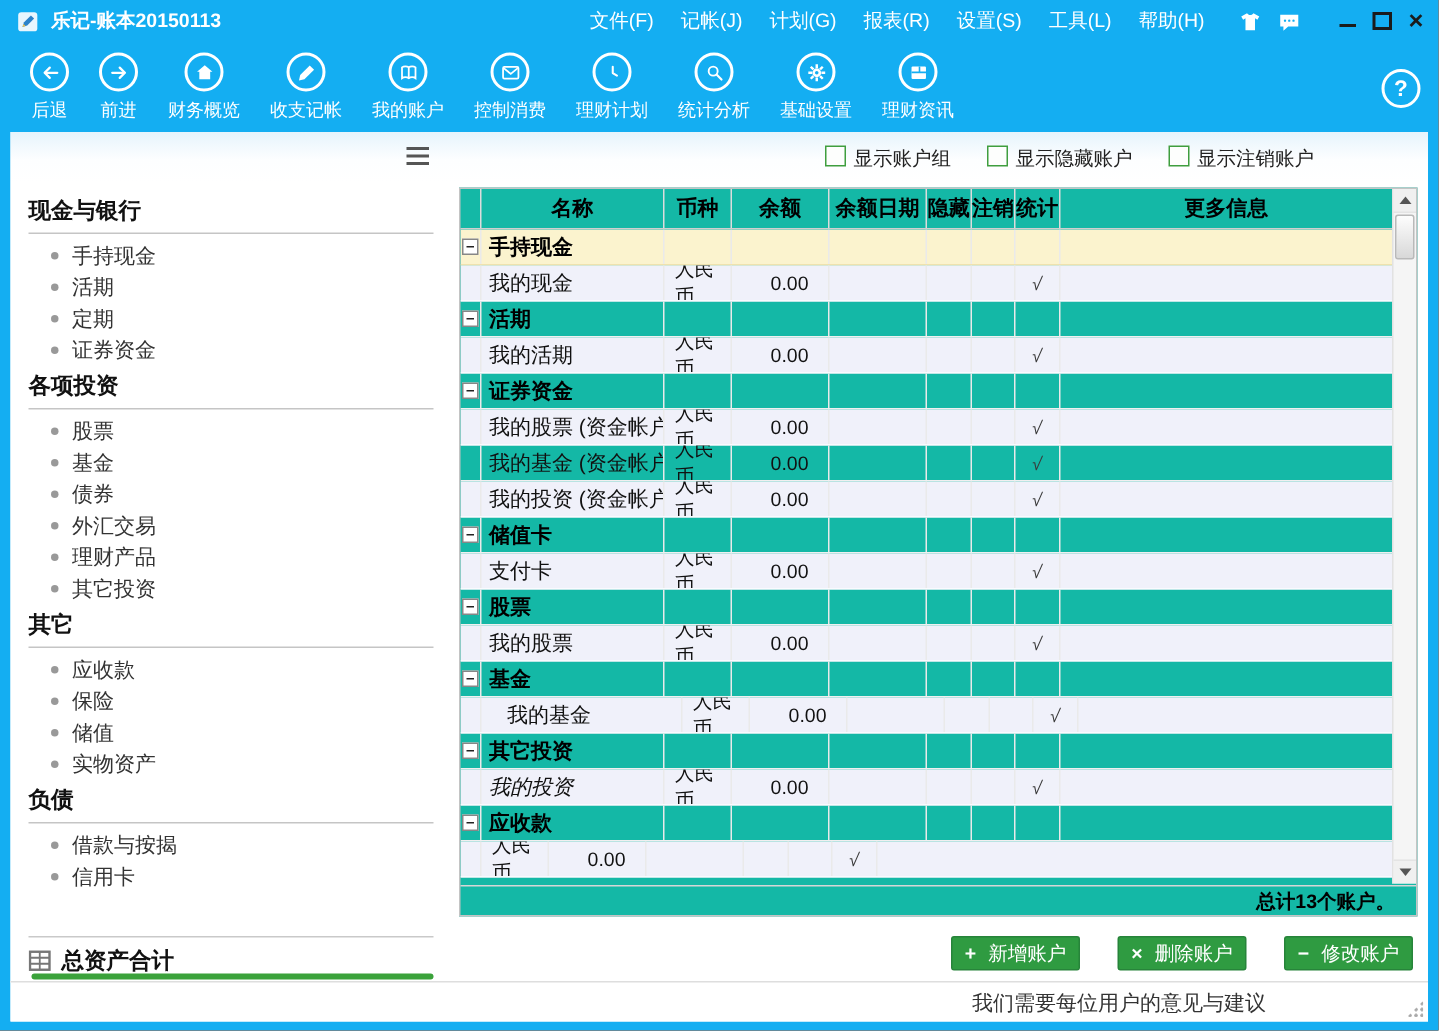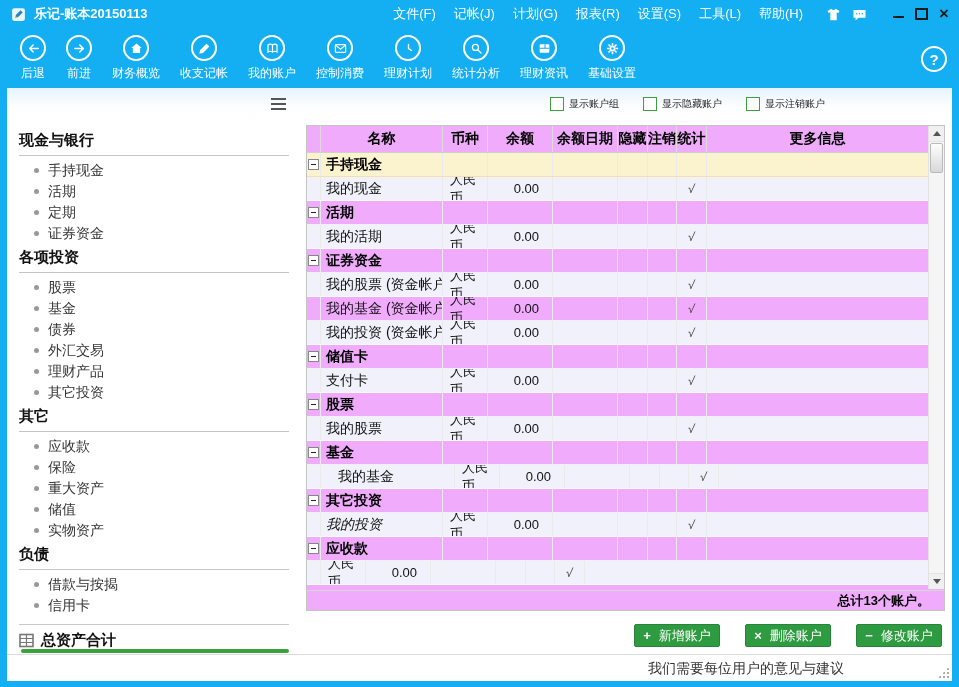--- a/index.html
+++ b/index.html
@@ -33,41 +33,41 @@
             border-radius:50%;display:flex;align-items:center;justify-content:center;
             color:#fff;font-size:15px;font-weight:bold;cursor:default;}
 
   
   .content{position:absolute;left:7px;right:7px;top:88px;bottom:6px;background:#fff;}
   .subheader{position:absolute;top:0;left:0;right:0;height:34px;
              background:linear-gradient(#E6F4FC,#FDFEFF 55%,#fff);}
   .hamburger{position:absolute;left:264px;top:10px;width:15px;cursor:default;}
   .hamburger i{display:block;height:2px;background:#555;margin-bottom:3px;}
   .filters{position:absolute;left:543px;top:9px;display:flex;}
-  .filter{display:flex;align-items:flex-start;font-size:10px;color:#222;margin-right:24px;white-space:nowrap;}
+  .filter{display:flex;align-items:flex-start;font-size:13px;color:#222;margin-right:24px;white-space:nowrap;}
   .cb{width:12px;height:12px;border:1px solid #3F9E3F;background:#FDFEFD;margin-right:5px;flex:0 0 auto;}
 
   .body{position:absolute;top:34px;left:0;right:0;bottom:26px;display:flex;}
 
   
   .sidebar{width:295px;flex:0 0 295px;position:relative;padding-top:5px;box-sizing:border-box;background:#fff;}
   .side-h{font-size:15px;font-weight:bold;color:#111;margin:4px 13px 0 12px;padding-bottom:5px;
           border-bottom:1px solid #C5C5C5;}
   .side-ul{list-style:none;margin:4px 0 0;padding:0;}
   .side-li{height:21px;display:flex;align-items:center;font-size:14px;color:#333;padding-left:27px;cursor:default;}
   .bullet{width:5px;height:5px;border-radius:50%;background:#999;margin-right:9px;flex:0 0 auto;}
   .side-divider{position:absolute;top:502px;left:12px;width:270px;border-top:1px solid #C9C9C9;}
   .side-footer{position:absolute;top:509px;left:12px;display:flex;align-items:center;
                font-size:15px;font-weight:bold;color:#111;white-space:nowrap;}
   .side-footer svg{width:15px;height:15px;margin-right:7px;}
   .green-bar{position:absolute;top:527px;left:14px;width:268px;height:4px;background:#3BA23B;border-radius:2px;}
 
   
   .main{flex:1;position:relative;background:#fff;}
-  .panel{position:absolute;left:4px;top:3px;width:637px;height:484px;border:1px solid #C4C4C4;background:#f0abfc;}
+  .panel{position:absolute;left:4px;top:3px;width:637px;height:484px;border:1px solid #C4C4C4;background:#14b8a6;}
   .thead{height:26px;display:flex;margin-right:16px;border-bottom:1px solid #CFCFCF;}
   .th{display:flex;align-items:center;justify-content:center;font-size:14px;font-weight:bold;color:#000;
       border-right:1px solid #DCDCDC;box-sizing:border-box;cursor:default;}
   .th:last-child{border-right:none;flex:1;}
   .rows{position:absolute;top:27px;left:0;right:16px;bottom:21px;overflow:hidden;}
   .trow{height:24px;display:flex;box-sizing:border-box;border-bottom:1px solid #F0F0F0;cursor:default;}
   .trow.alt{background:#F0F1FA;border-bottom:1px solid #FAFAFE;}
   .trow.sel{background:#FBF3CE;border-bottom:1px solid #EFE2AE;}
   .td{display:flex;align-items:center;border-right:1px solid #EAEAEA;box-sizing:border-box;overflow:hidden;}
   .td:last-child{border-right:none;flex:1;}
@@ -224,35 +224,35 @@
           <svg viewBox="0 0 24 24">
             <circle cx="10.3" cy="10.3" r="4.8" fill="none" stroke="#fff" stroke-width="2"></circle>
             <path d="M13.9 13.9l5.3 5.3" stroke="#fff" stroke-width="2.3" stroke-linecap="round"></path>
           </svg>
         </span>
         <span class="tb-label">统计分析</span>
       </div>
       <div class="tb-item">
         <span class="tb-circle">
           <svg viewBox="0 0 24 24">
-            <rect x="4.3" y="5.3" width="15.4" height="13.4" rx="1.2" fill="#fff"></rect>
-            <path d="M4.3 11.6h15.4M12.8 5.3v6.3" stroke="#14AEF2" stroke-width="1.7"></path>
-          </svg>
-        </span>
-        <span class="tb-label">理财资讯</span>
-      </div>
-      <div class="tb-item">
-        <span class="tb-circle">
-          <svg viewBox="0 0 24 24">
             <path d="M12 3v4M12 17v4M3 12h4M17 12h4M5.6 5.6l2.9 2.9M15.5 15.5l2.9 2.9M18.4 5.6l-2.9 2.9M8.5 15.5l-2.9 2.9" stroke="#fff" stroke-width="2.6"></path>
             <circle cx="12" cy="12" r="4.7" fill="#fff"></circle>
             <circle cx="12" cy="12" r="1.9" fill="#14AEF2"></circle>
           </svg>
         </span>
         <span class="tb-label">基础设置</span>
+      </div>
+      <div class="tb-item">
+        <span class="tb-circle">
+          <svg viewBox="0 0 24 24">
+            <rect x="4.3" y="5.3" width="15.4" height="13.4" rx="1.2" fill="#fff"></rect>
+            <path d="M4.3 11.6h15.4M12.8 5.3v6.3" stroke="#14AEF2" stroke-width="1.7"></path>
+          </svg>
+        </span>
+        <span class="tb-label">理财资讯</span>
       </div>
       <div class="help-btn">
       <span>?</span>
     </div>
   </div>
 
   <div class="content">
 
     <div class="subheader">
       <div class="hamburger">
@@ -328,24 +328,20 @@
             </ul>
             <div class="side-h">其它</div>
             <ul class="side-ul">
               <li class="side-li">
                 <span class="bullet"></span>
                 <span>应收款</span>
               </li>
               <li class="side-li">
                 <span class="bullet"></span>
                 <span>保险</span>
-              </li>
-              <li class="side-li">
-                <span class="bullet"></span>
-                <span>重大资产</span>
               </li>
               <li class="side-li">
                 <span class="bullet"></span>
                 <span>储值</span>
               </li>
               <li class="side-li">
                 <span class="bullet"></span>
                 <span>实物资产</span>
               </li>
             </ul>

